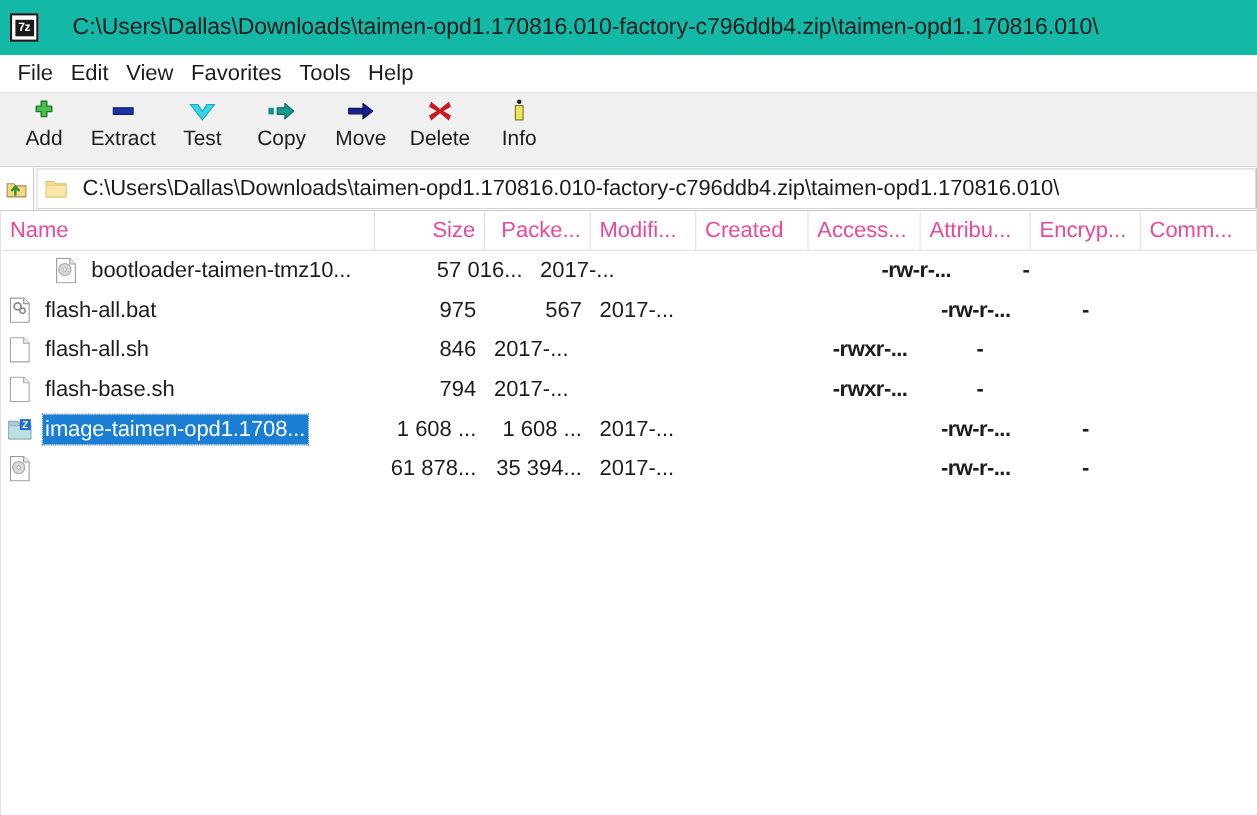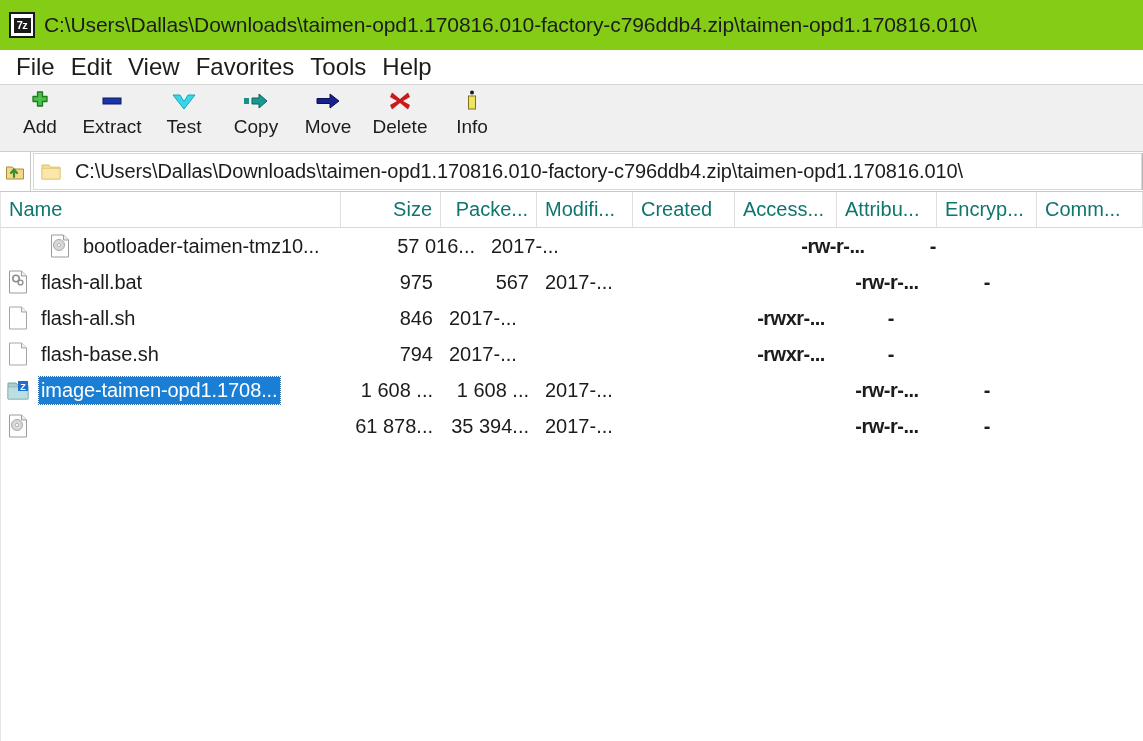--- a/index.html
+++ b/index.html
@@ -25,23 +25,24 @@
     position: relative;
   }
 
   
   .titlebar {
     height: 50px;
     flex: 0 0 50px;
     display: flex;
     align-items: center;
     padding-left: 9px;
-    background: #84cc16;
-    overflow: hidden;
-    white-space: nowrap;
+    background: #14b8a6;
+    overflow: hidden;
+    white-space: nowrap;
+    gap: 22px;
   }
   .app-logo {
     width: 26px;
     height: 26px;
     flex: 0 0 26px;
     border: 2px solid #1a1a1a;
     background: #ffffff;
     display: flex;
     align-items: center;
     justify-content: center;
@@ -73,21 +74,21 @@
     height: 35px;
     flex: 0 0 35px;
     display: flex;
     align-items: center;
     padding-left: 8px;
     background: #ffffff;
     border-bottom: 1px solid #d6d6d6;
     box-sizing: border-box;
   }
   .menu-item {
-    font-size: 24px;
+    font-size: 20px;
     color: #1c1c1c;
     padding: 0 8px;
     cursor: default;
     line-height: 26px;
     white-space: nowrap;
   }
 
   
   .toolbar {
     height: 67px;
@@ -193,21 +194,21 @@
     display: flex;
     align-items: stretch;
     background: #ffffff;
     border-bottom: 1px solid #d9d9d9;
     box-sizing: border-box;
   }
   .hdr-cell {
     display: flex;
     align-items: center;
     font-size: 20px;
-    color: #0f766e;
+    color: #ec4899;
     box-sizing: border-box;
     border-right: 1px solid #e0e0e0;
     padding: 0 8px;
     overflow: hidden;
     white-space: nowrap;
     cursor: default;
   }
   .hdr-cell.num { justify-content: flex-end; }
 
   .lv-body {

